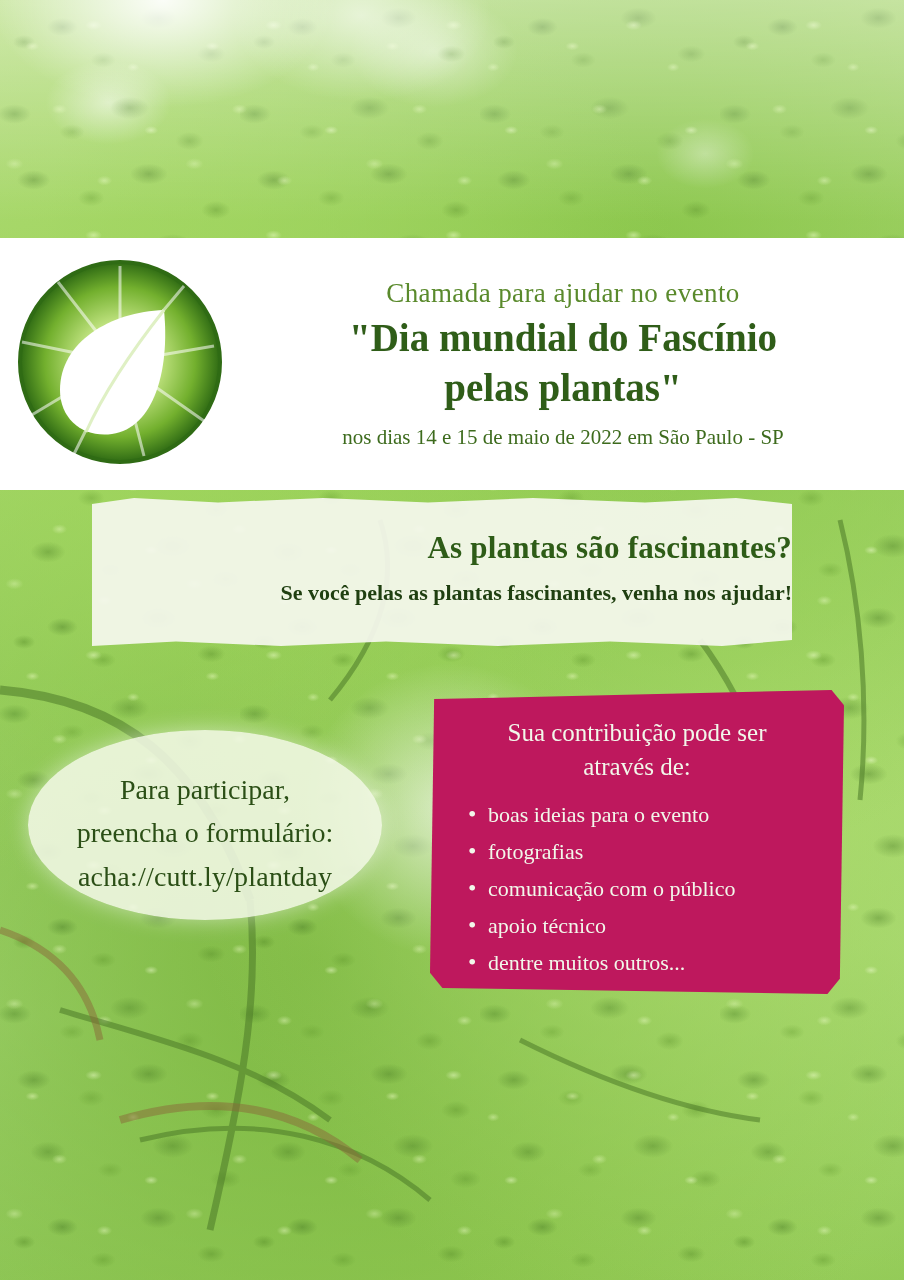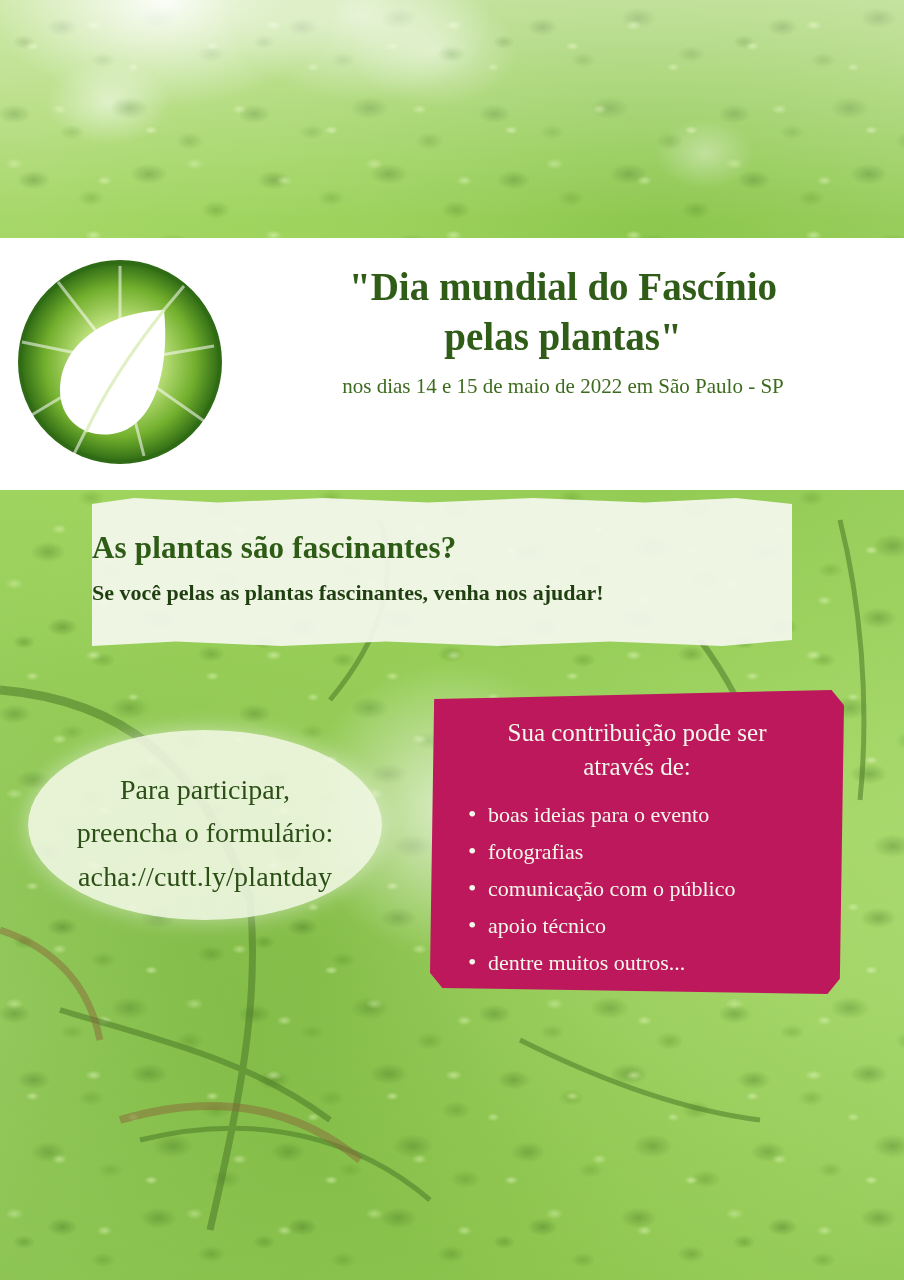--- a/index.html
+++ b/index.html
@@ -151,21 +151,21 @@
   
   .banner {
     position: absolute;
     left: 92px; top: 498px;
     width: 700px; height: 148px;
     background: rgba(245,248,238,0.93);
     z-index: 3;
     box-shadow: 0 1px 4px rgba(0,0,0,0.10);
     clip-path: polygon(0% 4%, 6% 0%, 18% 3%, 33% 0%, 48% 3%, 63% 0%, 79% 3%, 92% 0%, 100% 4%,
                        100% 96%, 90% 100%, 74% 97%, 58% 100%, 42% 97%, 27% 100%, 12% 97%, 0% 100%);
-    text-align: left;
+    text-align: right;
   }
   .banner-q {
     margin: 32px 0 0 0;
     font-size: 31px;
     font-weight: bold;
     color: #2e5c17;
     letter-spacing: 0.2px;
   }
   .banner-s {
     margin: 14px 0 0 0;
@@ -282,20 +282,21 @@
       <line x1="106" y1="106" x2="60" y2="198"></line>
       <line x1="106" y1="106" x2="16" y2="160"></line>
       <line x1="106" y1="106" x2="8" y2="86"></line>
       <line x1="106" y1="106" x2="44" y2="26"></line>
     </g>
     <path d="M150 54 C 96 56, 46 86, 46 134 C 46 164, 70 182, 98 178 C 140 172, 156 114, 150 54 Z" fill="#ffffff"></path>
     <path d="M150 54 C 120 92, 92 132, 72 176" stroke="#dff0c4" stroke-width="3" fill="none"></path>
   </svg>
 
   <div class="header-text">
+    <div class="hdr-call">Chamada para ajudar no evento</div>
     <div class="hdr-title">"Dia mundial do Fascínio</div>
     <div class="hdr-title">pelas plantas"</div>
     <div class="hdr-sub">nos dias 14 e 15 de maio de 2022 em São Paulo - SP</div>
   </div>
 
   <div class="banner">
     <p class="banner-q">As plantas são fascinantes?</p>
     <p class="banner-s">Se você pelas as plantas fascinantes, venha nos ajudar!</p>
   </div>
 

